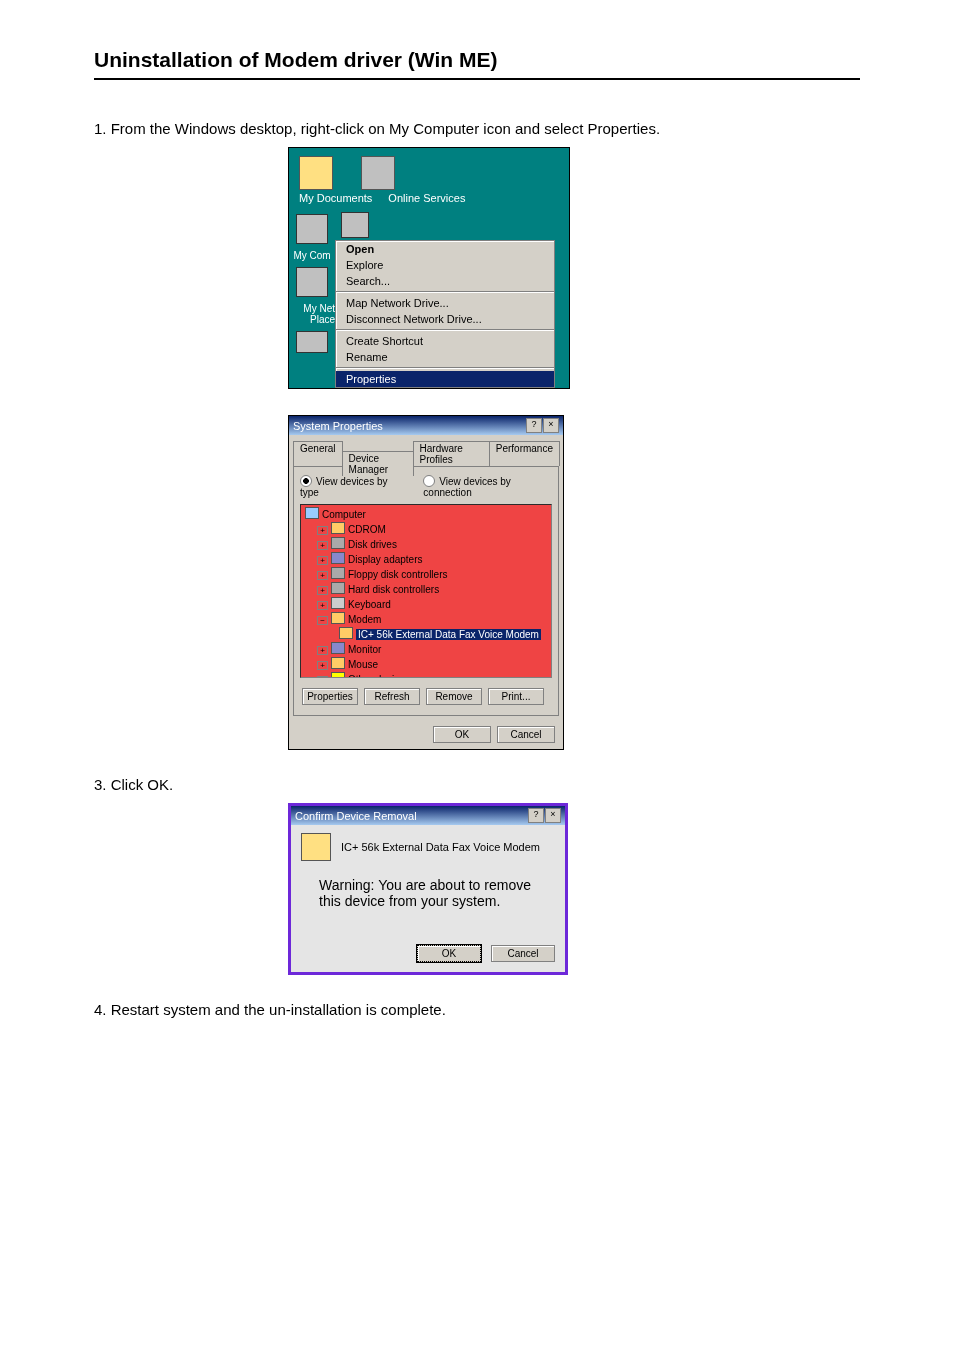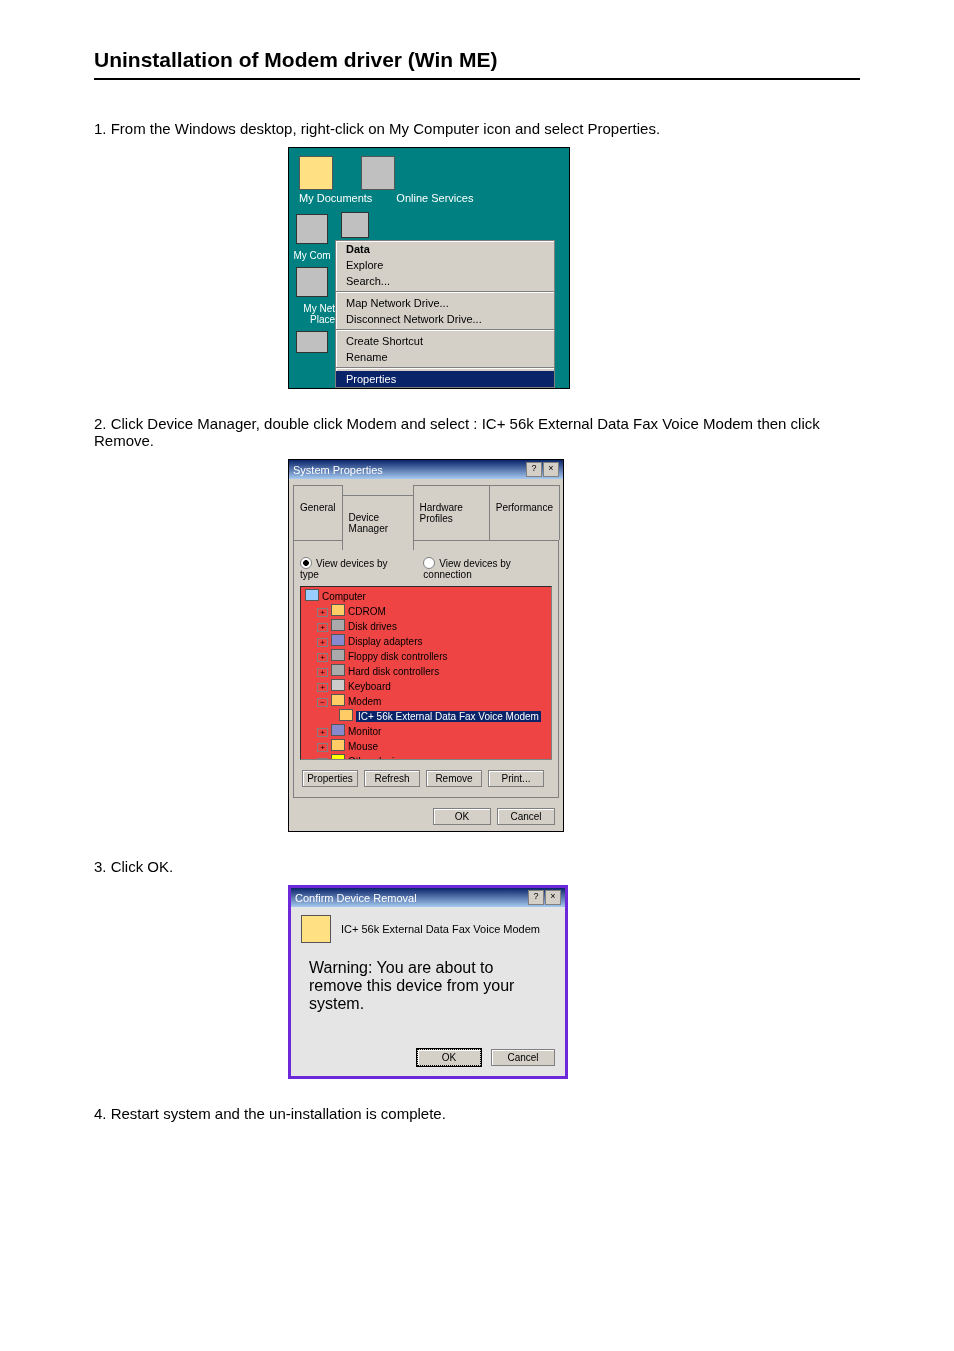--- a/index.html
+++ b/index.html
@@ -7,58 +7,58 @@
 .title{font-size:21px;font-weight:bold;font-family:Arial,sans-serif;margin-bottom:6px}
 .hr{border:0;border-top:2px solid #000;margin:0 0 40px}
 .section{font-weight:bold;margin:10px 0 12px}
 .step{margin:6px 0 10px}
 .sc{margin:6px 0 26px 194px}
 
 .desk{width:280px;border:1px solid #000}
 .teal{background:#008080;display:flex;flex-direction:column}
 .icons{display:flex;gap:28px;padding:8px 10px 2px}
 .dicon{width:32px;height:32px;background:#ffe082;border:1px solid #555}
-.dlabel{color:#fff;font-size:11px;text-align:left;padding:0 10px 6px;display:flex;gap:24px}
+.dlabel{color:#fff;font-size:11px;text-align:left;padding:0 10px 6px;display:flex;gap:16px}
 .row2{display:flex;align-items:flex-start}
 .leftcol{width:46px;display:flex;flex-direction:column;align-items:center;gap:6px;padding:4px 0}
 .leftcol .mini{width:30px;height:28px;background:#c0c0c0;border:1px solid #333}
 .leftcol .lbl{color:#fff;font-size:10px;text-align:right;line-height:1.1}
 .cmenu{background:#d4d0c8;border:1px solid #808080;box-shadow:1px 1px 0 #fff inset;width:218px}
 .cmenu .mi{font-size:11px;padding:2px 10px}
 .cmenu .sep{border-top:1px solid #808080;border-bottom:1px solid #fff;margin:2px 0}
 .cmenu .sel{background:#0a246a;color:#fff}
 
 .win{width:274px;border:1px solid #000;background:#d4d0c8;font-size:11px}
 .tb{background:linear-gradient(#0a246a,#a6caf0);color:#fff;font-weight:normal;padding:2px 4px;display:flex;align-items:center;justify-content:space-between}
 .tbtns{display:flex;gap:1px}
 .tbtn{width:14px;height:13px;background:#d4d0c8;border:1px solid #808080;font-size:9px;line-height:11px;text-align:center;color:#000}
 .tabs{display:flex;margin:6px 4px 0}
-.tab{background:#d4d0c8;border:1px solid #808080;border-bottom:none;padding:16px 6px;font-size:10px;margin-right:-1px}
+.tab{background:#d4d0c8;border:1px solid #808080;border-bottom:none;padding:1px 6px;font-size:10px;margin-right:-1px}
 .tab.act{background:#d4d0c8;position:relative;top:10px}
 .panel{border:1px solid #808080;margin:0 4px 4px;padding:6px;background:#d4d0c8}
-.radios{display:flex;gap:22px;font-size:10px;margin:10px 0 6px}
+.radios{display:flex;gap:22px;font-size:10px;margin:2px 0 6px}
 .radio::before{content:"";display:inline-block;width:10px;height:10px;border:1px solid #808080;border-radius:50%;margin-right:4px;vertical-align:-2px;background:#fff}
 .radio.sel::before{background:radial-gradient(#000 0 40%,#fff 42% 100%)}
 .tree{background:#ef4444;border:1px inset #808080;height:168px;padding:2px 4px;font-size:10px;overflow:hidden}
 .tn{white-space:nowrap;line-height:14px}
 .tn .pm{display:inline-block;width:9px;text-align:center;border:1px solid #808080;font-size:8px;line-height:7px;margin-right:3px}
 .tn .ic{display:inline-block;width:12px;height:10px;background:#ffcc66;border:1px solid #555;margin-right:3px;vertical-align:-1px}
 .tn.l1{margin-left:12px}
 .tn.l2{margin-left:34px}
 .tn .hl{background:#0a246a;color:#fff;padding:0 2px}
 .btnrow{display:flex;gap:6px;margin:10px 2px 4px}
 .btn{background:#d4d0c8;border:1px solid #808080;box-shadow:1px 1px 0 #fff inset;padding:2px 0;font-size:10px;text-align:center}
 .btn.w{width:54px}
 .okrow{display:flex;justify-content:flex-end;gap:6px;padding:6px 8px}
 
 .win3{width:274px;border:3px solid #6d28d9;background:#e5e5e5;font-size:11px}
 .body3{padding:8px 10px}
 .drow{display:flex;gap:10px;align-items:center}
 .dico{width:28px;height:26px;background:#ffe082;border:1px solid #555}
-.warn{margin:16px 8px 28px;font-size:16px}
+.warn{margin:16px 18px 28px;font-size:14px}
 .foot3{display:flex;justify-content:flex-end;gap:10px;padding:0 10px 10px}
 .btn.def{border:1px dotted #000;outline:1px solid #000}
 </style>
 </head>
 <body>
 <div class="page">
   <div class="title">Uninstallation of Modem driver (Win ME)</div>
   <hr class="hr">
 
 
@@ -79,39 +79,38 @@
           <div class="leftcol">
             <div class="mini"></div>
             <div class="lbl">My Com</div>
             <div class="mini"></div>
             <div class="lbl">My Net Place</div>
             <div class="mini" style="height:20px"></div>
           </div>
           <div style="flex:1">
             <div style="background:#c0c0c0;border:1px solid #333;width:26px;height:24px;margin:2px 0 2px 6px"></div>
             <div class="cmenu">
-              <div class="mi"><b>Data</b></div>
+              <div class="mi"><b>Open</b></div>
               <div class="mi">Explore</div>
               <div class="mi">Search...</div>
               <div class="sep"></div>
               <div class="mi">Map Network Drive...</div>
               <div class="mi">Disconnect Network Drive...</div>
               <div class="sep"></div>
               <div class="mi">Create Shortcut</div>
               <div class="mi">Rename</div>
               <div class="sep"></div>
               <div class="mi sel">Properties</div>
             </div>
           </div>
         </div>
       </div>
     </div>
   </div>
 
-  <div class="step">2.  Click Device Manager, double click Modem and select : IC+ 56k External Data Fax Voice Modem then click Remove.</div>
 
   <div class="sc">
     <div class="win">
       <div class="tb">
         <span>System Properties</span>
         <span class="tbtns">
           <span class="tbtn">?</span>
           <span class="tbtn">×</span>
         </span>
       </div>

